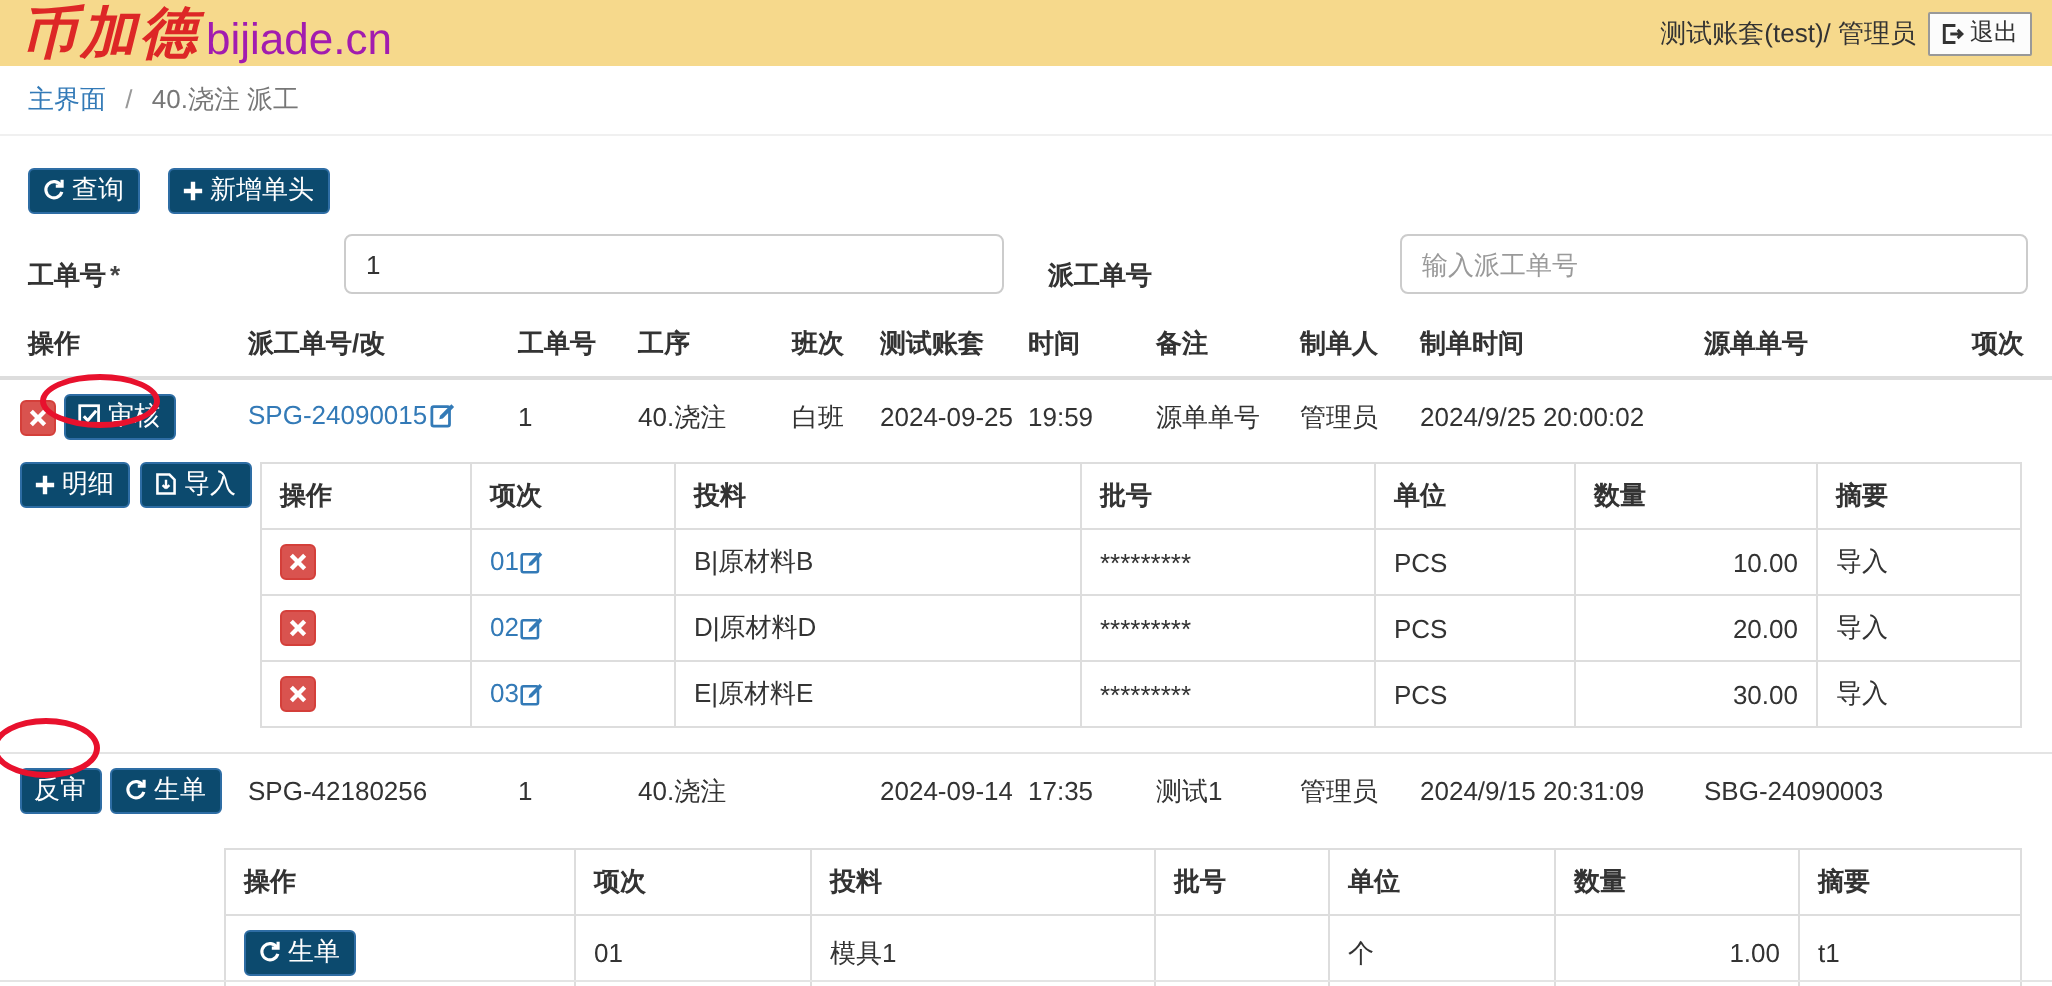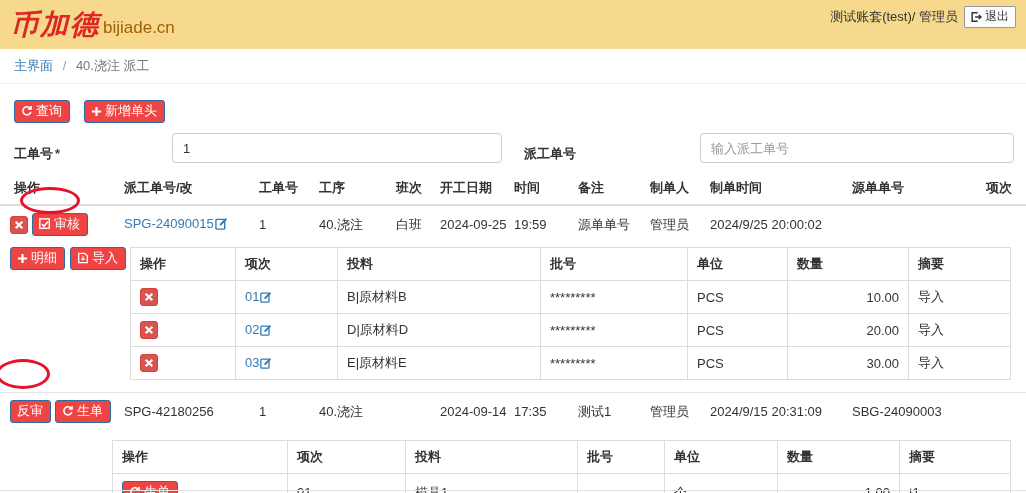--- a/index.html
+++ b/index.html
@@ -3,36 +3,36 @@
 <meta charset="utf-8">
 <style>
   * { margin:0; padding:0; box-sizing:border-box; }
   html,body { width:1026px; height:493px; }
   body {
     font-family:"Liberation Sans","DejaVu Sans",sans-serif;
     font-size:13px; color:#333; background:#fff;
     position:relative; overflow:hidden;
   }
   
-  .topbar { height:49px; background:#F6D98C; display:flex; align-items:center; padding:0 10px; }
+  .topbar { height:33px; background:#F6D98C; display:flex; align-items:center; padding:0 10px; }
   .logo { display:flex; align-items:flex-end; gap:3px; }
   .logo-cn { font-family:"DejaVu Serif","Liberation Serif",serif; font-style:italic; font-weight:bold;
              font-size:28px; line-height:30px; color:#DD2726; letter-spacing:2px; }
-  .logo-domain { font-size:17px; color:#a16207; line-height:22px; padding-bottom:1px; }
+  .logo-domain { font-size:22px; color:#a21caf; line-height:22px; padding-bottom:1px; }
   .account { margin-left:auto; display:flex; align-items:center; gap:6px; font-size:13px; color:#333; align-self:flex-start; margin-top:6px;justify-content:space-between; }
   .logout-btn { background:#fcfcfc; border:1px solid #999; border-radius:1px; padding:1px 6px 2px 5px;
                 font-size:12px; color:#333; display:inline-flex; align-items:center; gap:3px; cursor:pointer; }
   
   .breadcrumb { padding:8px 0 8px 14px; border-bottom:1px solid #f0f0f0; font-size:13px; }
   .crumb-link { color:#337AB7; text-decoration:none; cursor:pointer; }
   .crumb-sep { color:#999; margin:0 6px; }
   .crumb-current { color:#777; }
   
   .toolbar { margin:16px 0 0 14px; display:flex; gap:14px; }
-  .btn-blue { background:#ef4444; border:1px solid #2e6da4; color:#fff; border-radius:3px;
+  .btn-blue { background:#0c4a6e; border:1px solid #2e6da4; color:#fff; border-radius:3px;
               padding:2px 7px 3px 6px; font-size:13px; display:inline-flex; align-items:center; gap:3px; cursor:pointer; line-height:16px; white-space:nowrap; }
   .form-row { display:flex; align-items:flex-end; margin:10px 0 0 14px; }
   .f-label { font-weight:bold; font-size:13px; color:#333; }
   .req { color:#444; margin-left:2px; }
   .lbl1 { width:158px; }
   .lbl2 { width:176px; margin-left:22px; }
   .txt-input { height:30px; border:1px solid #ccc; border-radius:4px; padding:4px 10px; font-size:13px;
                color:#333; font-family:inherit; }
   .txt-input::placeholder { color:#9a9a9a; }
   .in1 { width:330px; }
@@ -142,21 +142,21 @@
       <col style="width:125px">
       <col style="width:57px">
     </colgroup>
   <tbody>
       <tr>
     <th>操作</th>
     <th>派工单号/改</th>
     <th>工单号</th>
     <th>工序</th>
     <th>班次</th>
-    <th>开工日期</th>
+    <th>测试账套</th>
     <th>时间</th>
     <th>备注</th>
     <th>制单人</th>
     <th>制单时间</th>
     <th>源单单号</th>
     <th class="col-right">项次</th>
   </tr>
   <tr>
     <td>
       <span class="op-cell">

